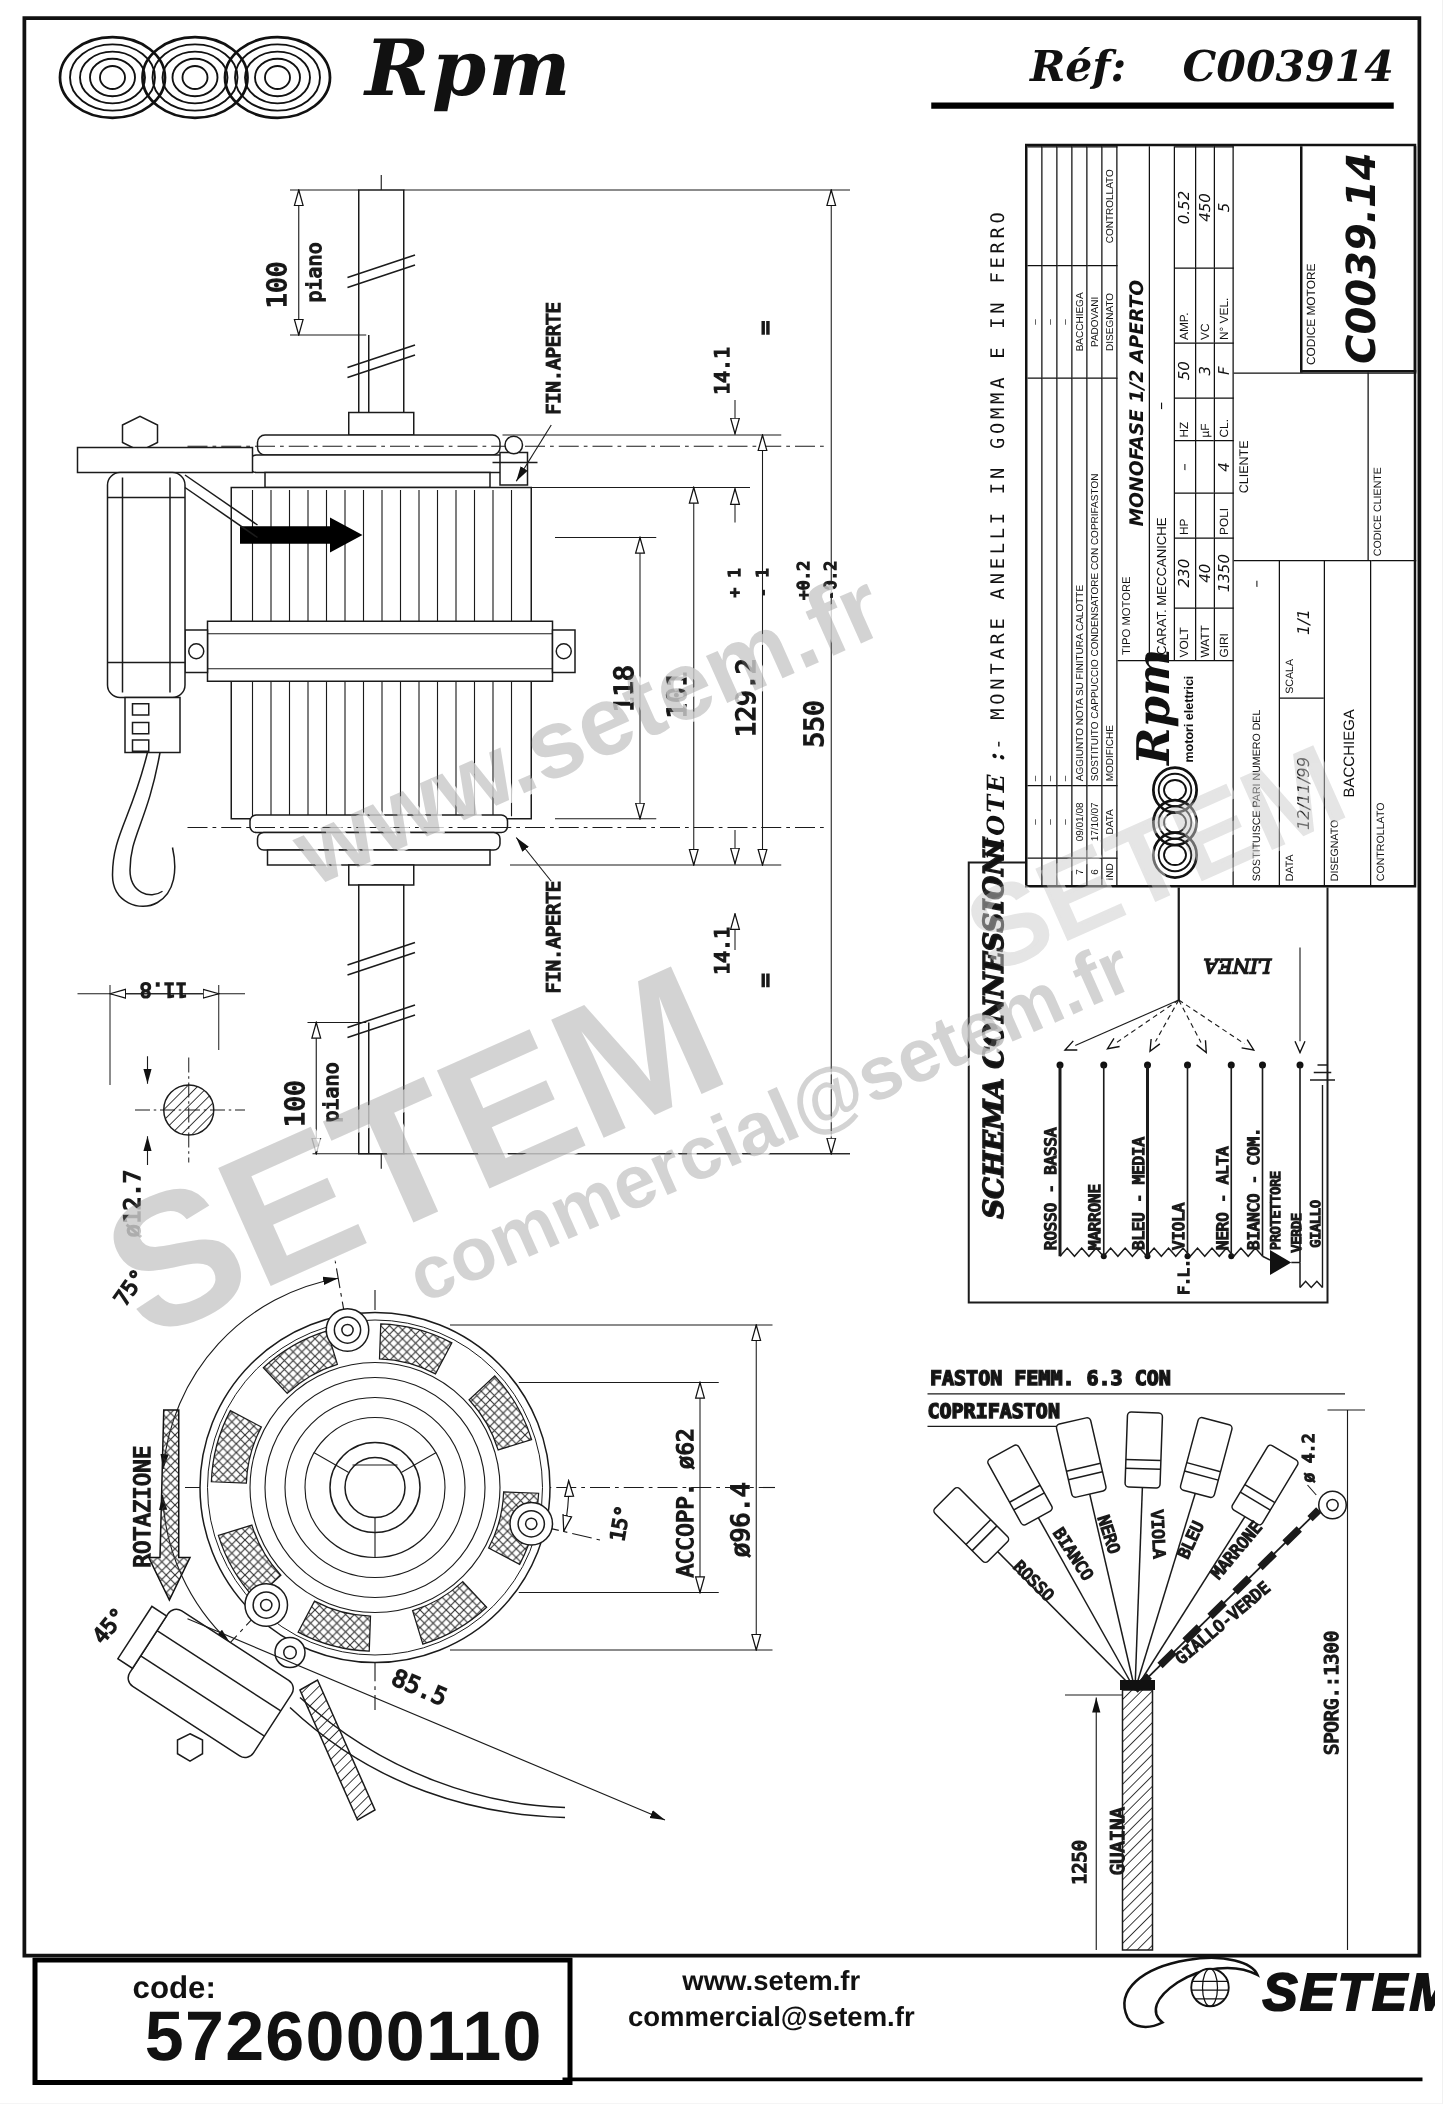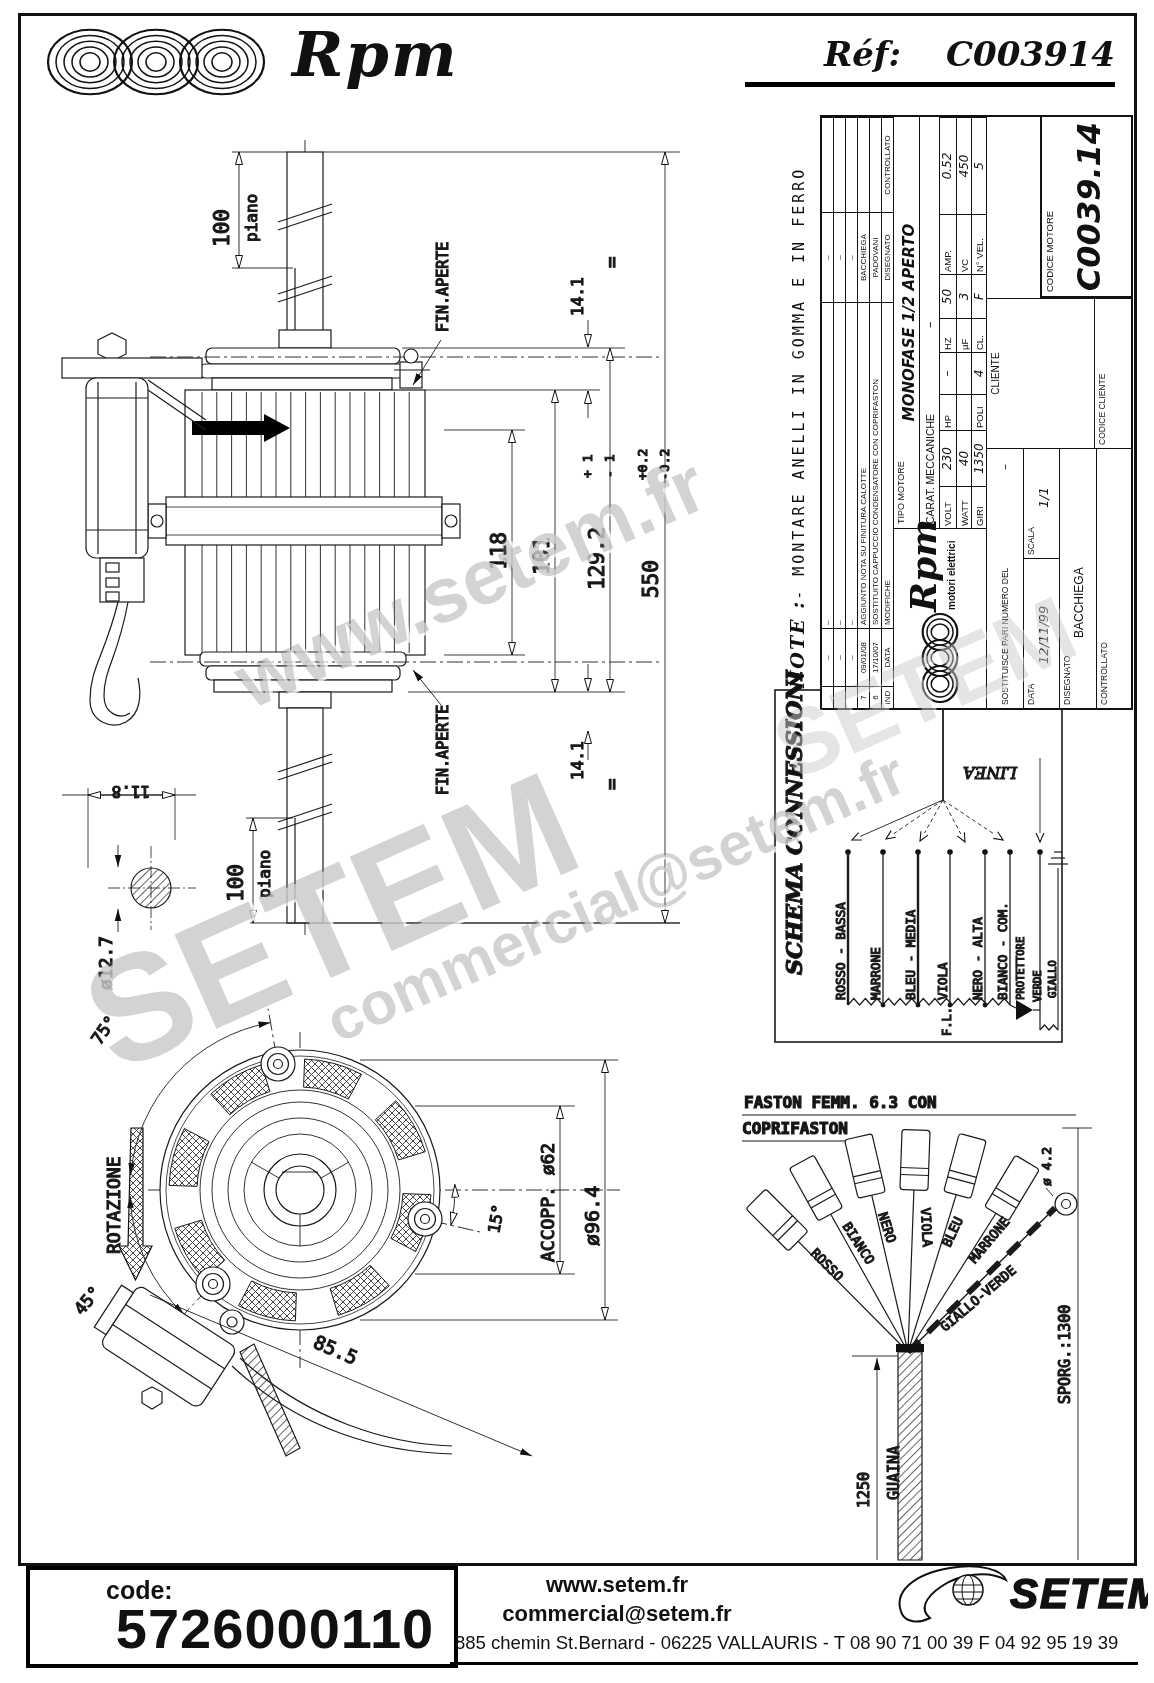--- a/index.html
+++ b/index.html
@@ -625,16 +625,15 @@
   </div>
   <svg class="abs" style="left:890px;top:1562px;" width="258" height="66" viewBox="0 0 258 66">
     <path d="M12,52 C2,30 24,12 60,6 C90,1 112,8 116,18 C98,8 70,12 52,24 C34,36 30,48 40,56 C28,62 16,60 12,52 Z" fill="#fff" stroke="#111" stroke-width="2"></path>
     <circle cx="78" cy="28" r="15" fill="#fff" stroke="#111" stroke-width="1.5"></circle>
     <ellipse cx="78" cy="28" rx="6" ry="15" fill="none" stroke="#111" stroke-width="1"></ellipse>
     <line x1="64" y1="23" x2="92" y2="23" stroke="#111" stroke-width="1"></line>
     <line x1="63" y1="30" x2="93" y2="30" stroke="#111" stroke-width="1"></line>
     <line x1="66" y1="37" x2="90" y2="37" stroke="#111" stroke-width="1"></line>
     <text x="120" y="46" font-size="42" font-style="italic" font-weight="bold" fill="#fff" stroke="#111" stroke-width="1.6" letter-spacing="2" style="font-family:'Liberation Sans',sans-serif;">SETEM</text>
   </svg>
-  <div class="faddr">885 chemin St.Bernard  -  06225 VALLAURIS  -  T 08 90 71 00 39   F 04 92 95 19 39</div>
   <div class="fline"></div>
 
 </div>
 
 </body></html>

